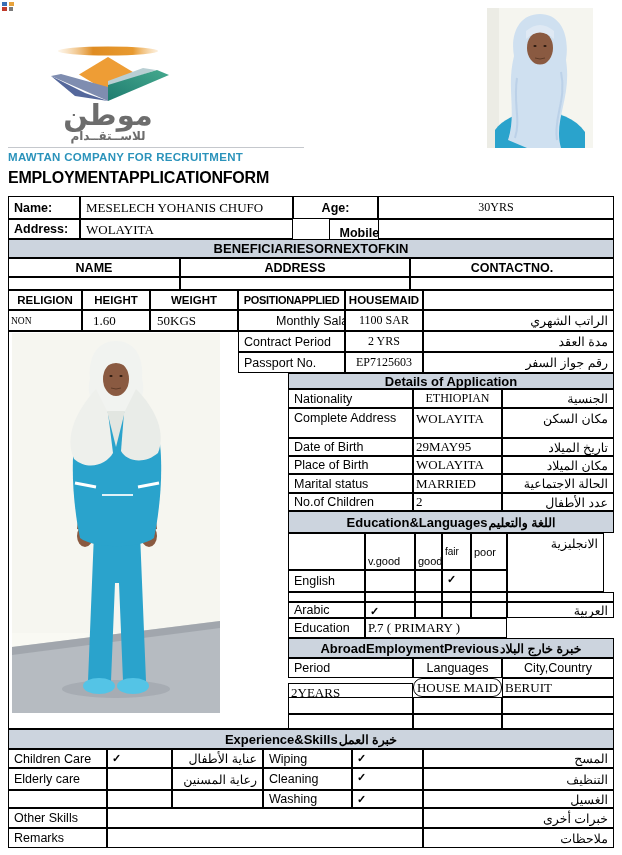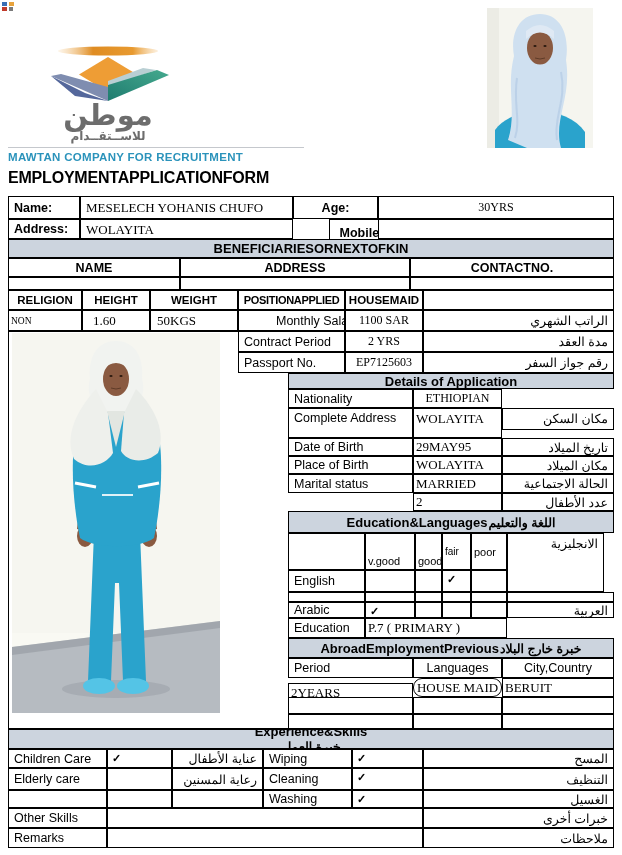--- a/index.html
+++ b/index.html
@@ -151,37 +151,39 @@
   <div class="cell ar" style="left:423px;top:331px;width:191px;height:21px;">مدة العقد</div>
 
   <div class="cell padL" style="left:238px;top:352px;width:107px;height:21px;">Passport No.</div>
   <div class="cell serif ctr fs12" style="left:345px;top:352px;width:78px;height:21px;">EP7125603</div>
   <div class="cell ar" style="left:423px;top:352px;width:191px;height:21px;">رقم جواز السفر</div>
 
   <div class="cell padL" style="left:288px;top:389px;width:125px;height:19px;">Nationality</div>
 
   <div class="cell band fs12" style="left:288px;top:373px;width:326px;height:16px;">Details of Application</div>
   <div class="cell serif ctr fs12" style="left:413px;top:389px;width:89px;height:19px;">ETHIOPIAN</div>
+  <div class="cell ar" style="left:502px;top:389px;width:112px;height:19px;">الجنسية</div>
 
   <div class="cell padL top" style="left:288px;top:408px;width:125px;height:30px;">Complete Address</div>
   <div class="cell serif padL2 top" style="left:413px;top:408px;width:89px;height:30px;">WOLAYITA</div>
-  <div class="cell ar top" style="left:502px;top:408px;width:112px;height:22px;">مكان السكن</div>
+  <div class="cell ar top" style="left:502px;top:408px;width:112px;height:30px;">مكان السكن</div>
 
   <div class="cell padL" style="left:288px;top:438px;width:125px;height:18px;">Date of Birth</div>
   <div class="cell serif padL2" style="left:413px;top:438px;width:89px;height:18px;">29MAY95</div>
   <div class="cell ar" style="left:502px;top:438px;width:112px;height:18px;">تاريخ الميلاد</div>
 
   <div class="cell padL" style="left:288px;top:456px;width:125px;height:18px;">Place of Birth</div>
   <div class="cell serif padL2" style="left:413px;top:456px;width:89px;height:18px;">WOLAYITA</div>
   <div class="cell ar" style="left:502px;top:456px;width:112px;height:18px;">مكان الميلاد</div>
 
   <div class="cell padL" style="left:288px;top:474px;width:125px;height:19px;">Marital status</div>
   <div class="cell serif padL2" style="left:413px;top:474px;width:89px;height:19px;">MARRIED</div>
   <div class="cell ar" style="left:502px;top:474px;width:112px;height:19px;">الحالة الاجتماعية</div>
 
+  <div class="cell padL" style="left:288px;top:493px;width:125px;height:18px;">No.of Children</div>
   <div class="cell serif padL2" style="left:413px;top:493px;width:89px;height:18px;">2</div>
   <div class="cell ar" style="left:502px;top:493px;width:112px;height:18px;">عدد الأطفال</div>
 
   <div class="cell band fs12" style="left:288px;top:511px;width:326px;height:22px;">
     <span>Education&amp;Languages</span>
     <span class="band-ar">اللغة والتعليم</span>
   </div>
 
   <div class="cell" style="left:288px;top:533px;width:77px;height:37px;"></div>
   <div class="cell fs11 bend padL2" style="left:365px;top:533px;width:50px;height:37px;">v.good</div>
@@ -223,21 +225,21 @@
   <div class="cell serif padL2" style="left:288px;top:683px;width:125px;height:19px;">2YEARS</div>
   <div class="cell serif ctr" style="left:413px;top:678px;width:89px;height:19px;border-radius:9px;">HOUSE MAID</div>
   <div class="cell serif padL2" style="left:502px;top:678px;width:112px;height:19px;">BERUIT</div>
   <div class="cell" style="left:288px;top:697px;width:125px;height:17px;"></div>
   <div class="cell" style="left:413px;top:697px;width:89px;height:17px;"></div>
   <div class="cell" style="left:502px;top:697px;width:112px;height:17px;"></div>
   <div class="cell" style="left:288px;top:714px;width:125px;height:15px;"></div>
   <div class="cell" style="left:413px;top:714px;width:89px;height:15px;"></div>
   <div class="cell" style="left:502px;top:714px;width:112px;height:15px;"></div>
 
-  <div class="cell band" style="left:8px;top:729px;width:606px;height:20px;flex-direction:column;">
+  <div class="cell band" style="left:8px;top:729px;width:606px;height:20px;">
     <span>Experience&amp;Skills</span>
     <span class="band-ar">خبرة العمل</span>
   </div>
 
   <div class="cell padL" style="left:8px;top:749px;width:99px;height:19px;">Children Care</div>
   <div class="cell chkcell" style="left:107px;top:749px;width:65px;height:19px;">✓</div>
   <div class="cell ar" style="left:172px;top:749px;width:91px;height:19px;">عناية الأطفال</div>
   <div class="cell padL" style="left:263px;top:749px;width:89px;height:19px;">Wiping</div>
   <div class="cell chkcell" style="left:352px;top:749px;width:71px;height:19px;">✓</div>
   <div class="cell ar" style="left:423px;top:749px;width:191px;height:19px;">المسح</div>

